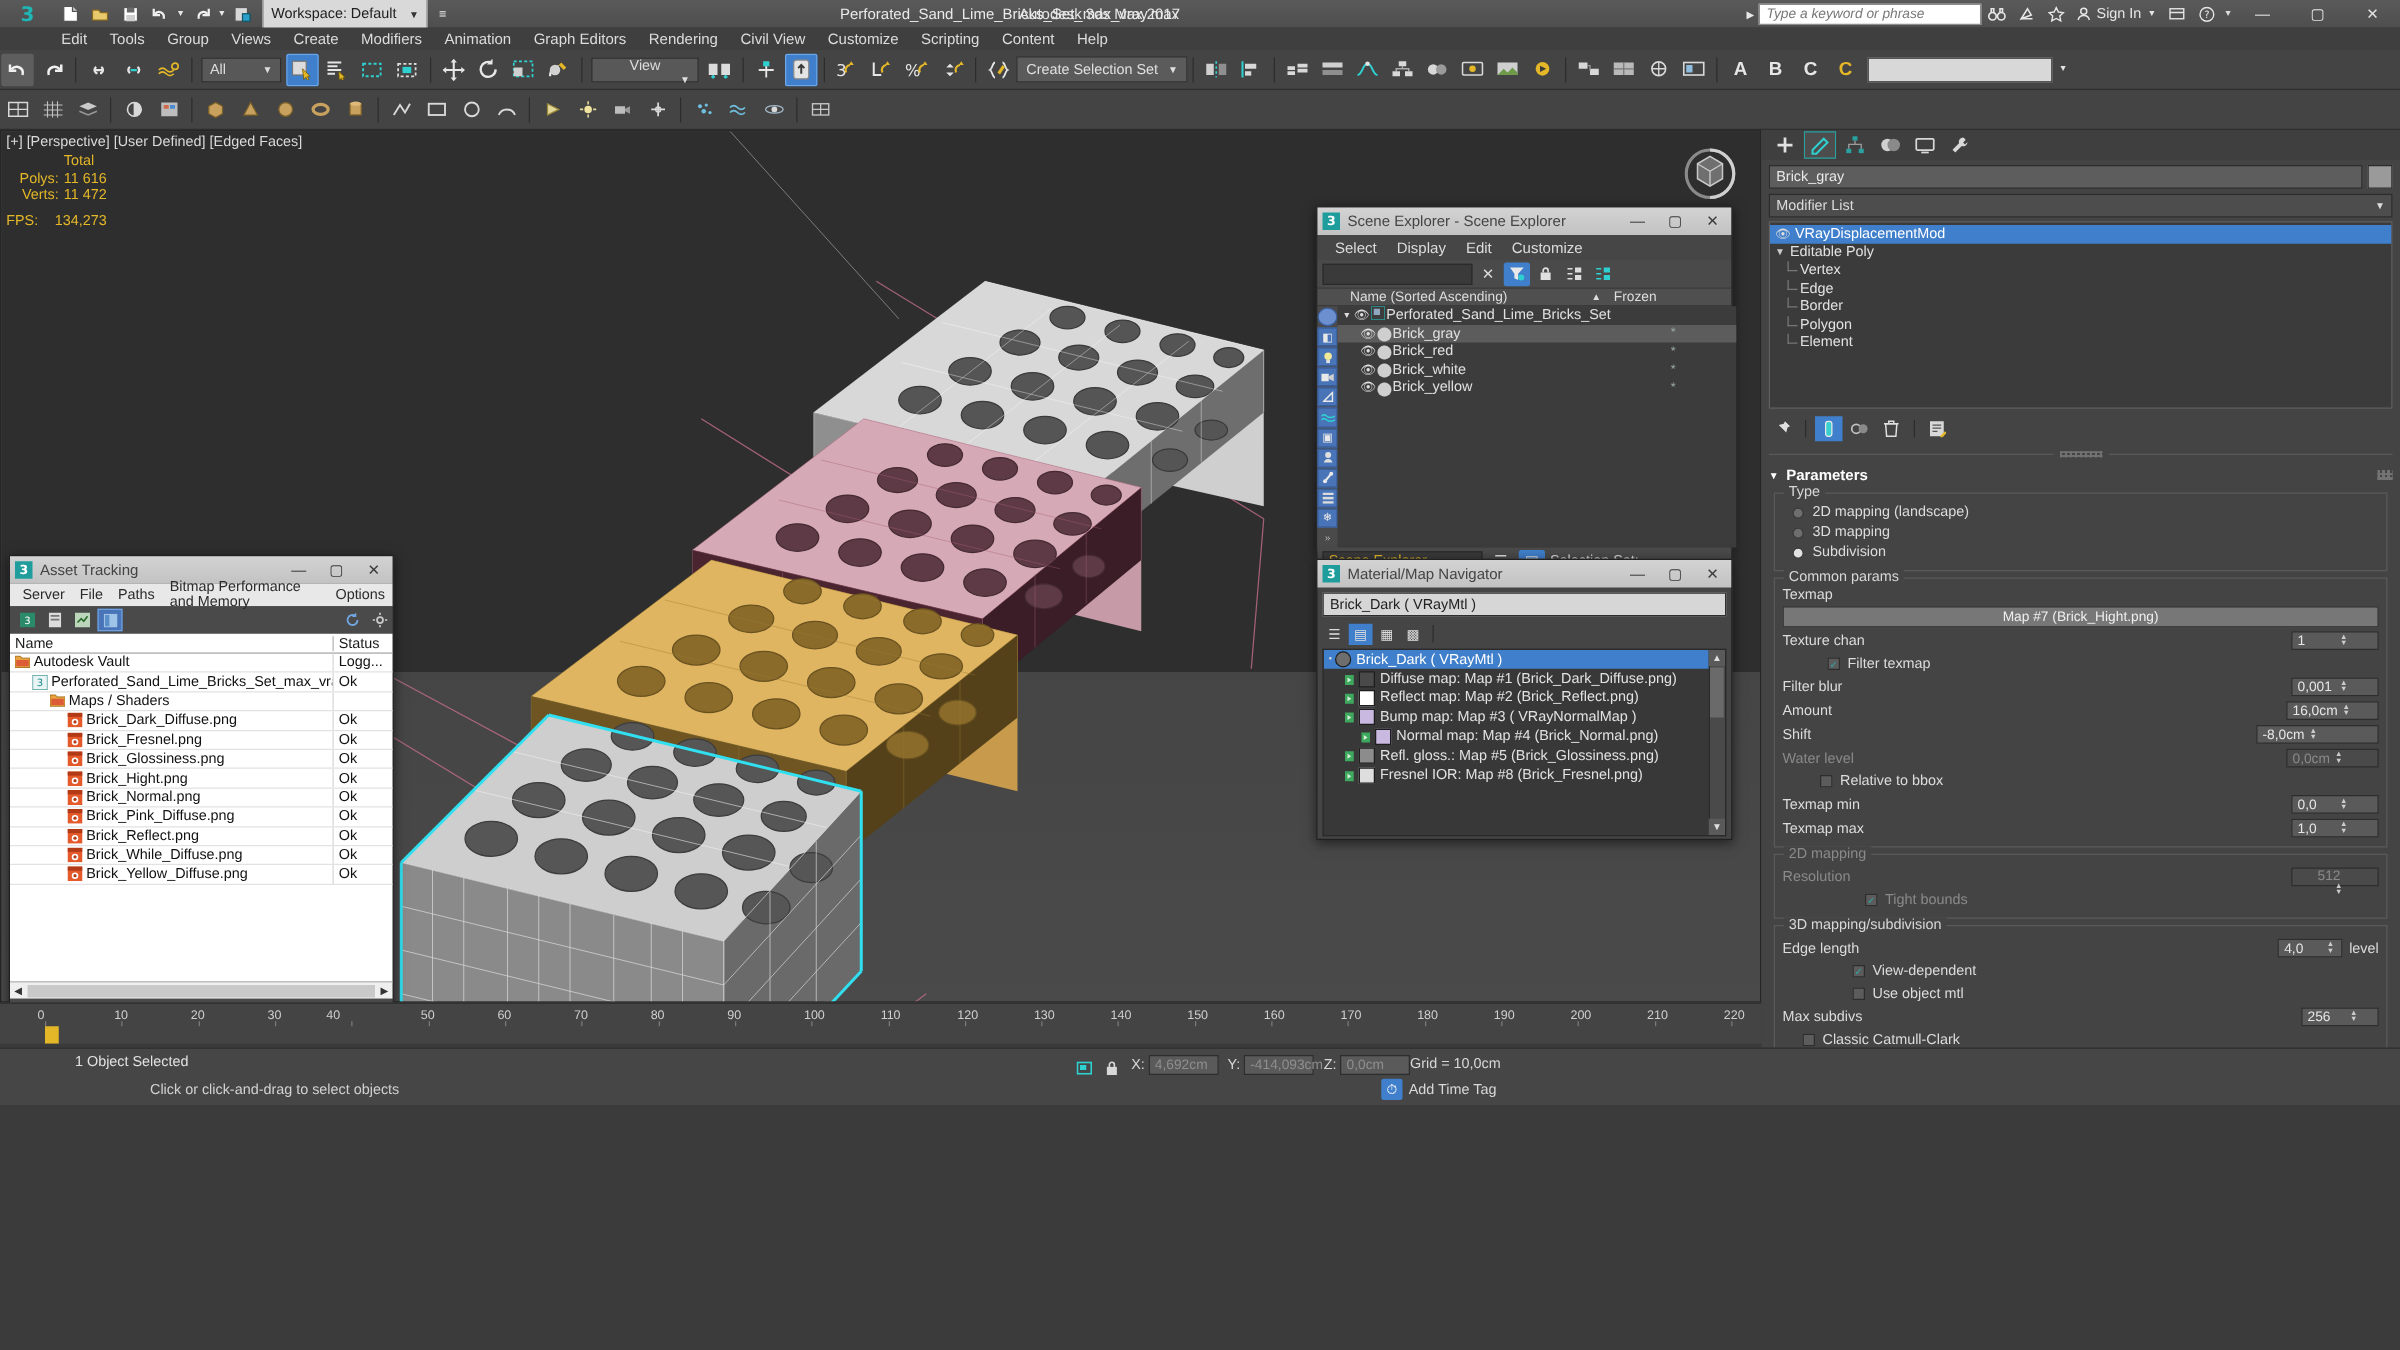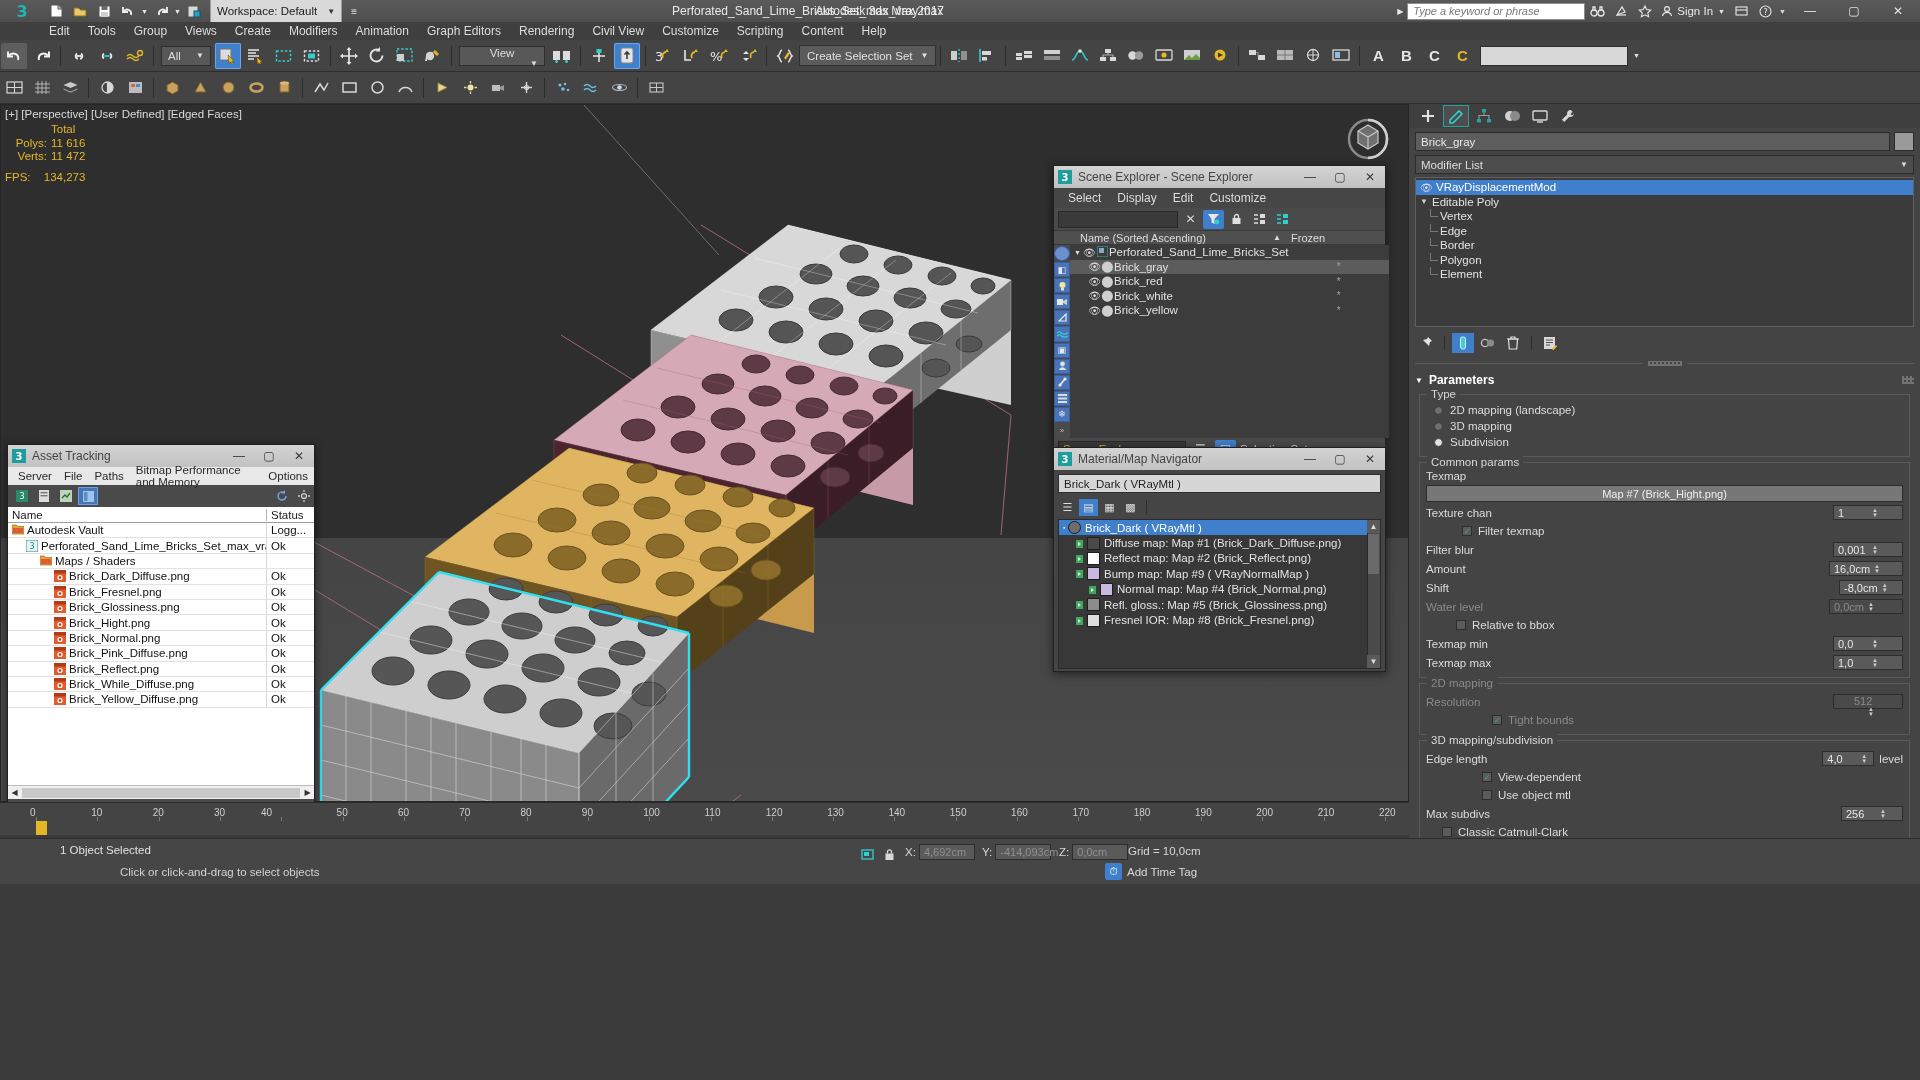--- a/index.html
+++ b/index.html
@@ -390,21 +390,21 @@
         </svg>
       </div>
     <div class="tbtn">
       <svg width="18" height="14" viewBox="0 0 18 14">
           <path d="M1 10c2-2 4-2 6 0s4 2 6 0" stroke="#e3b728" stroke-width="1.4" fill="none"></path>
           <path d="M1 7c2-2 4-2 6 0s4 2 6 0" stroke="#e3b728" stroke-width="1.4" fill="none"></path>
           <circle cx="14" cy="4" r="2.5" fill="none" stroke="#e3b728" stroke-width="1.4"></circle>
         </svg>
       </div>
     <div class="sep"></div>
-    <div class="combo" style="width:50px;">
+    <div class="combo" style="width:64px;">
       <span>All</span>
       <span class="car">▼</span>
     </div>
     <div class="tbtn on">
       <svg width="18" height="16" viewBox="0 0 18 16">
           <rect x="1" y="1" width="11" height="11" fill="#dcdcdc" stroke="#777"></rect>
           <path d="M9 7l6 6-2 .3 1.2 2.3-1.3.6-1.2-2.4L10 15.6z" fill="#e3b728" stroke="#6a5200" stroke-width=".6"></path>
         </svg>
       </div>
     <div class="tbtn">
@@ -1150,21 +1150,21 @@
             <span class="sw" style="background:#ffffff"></span>
             <span>Reflect map: Map #2 (Brick_Reflect.png)</span>
           </div>
           <div class="mn-row">
             <span style="display:inline-block;width:13px"></span>
             <span class="gico"><svg width="9" height="11" viewBox="0 0 9 11">
                 <rect x="0" y="2" width="7" height="8" fill="#3fa85f"></rect>
                 <path d="M2 4l3 2-3 2z" fill="#d8f0d8"></path>
               </svg></span>
             <span class="sw" style="background:#c9b8e0"></span>
-            <span>Bump map: Map #9  ( VRayNormalMap )</span>
+            <span>Bump map: Map #3  ( VRayNormalMap )</span>
           </div>
           <div class="mn-row">
             <span style="display:inline-block;width:26px"></span>
             <span class="gico"><svg width="9" height="11" viewBox="0 0 9 11">
                 <rect x="0" y="2" width="7" height="8" fill="#3fa85f"></rect>
                 <path d="M2 4l3 2-3 2z" fill="#d8f0d8"></path>
               </svg></span>
             <span class="sw" style="background:#c9b8e0"></span>
             <span>Normal map: Map #4 (Brick_Normal.png)</span>
           </div>
@@ -1577,21 +1577,21 @@
             <span class="v">16,0cm</span>
             <span class="ar">
                 <span>▲</span>
                 <span>▼</span>
               </span>
           </span>
         </div>
         <div class="prow">
           <span class="lb">Shift</span>
           <span class="sp"></span>
-          <span class="spin" style="width:64px;">
+          <span class="spin" style="width:98px;">
             <span class="v">-8,0cm</span>
             <span class="ar">
                 <span>▲</span>
                 <span>▼</span>
               </span>
           </span>
         </div>
         <div class="prow">
           <span class="lb dis">Water level</span>
           <span class="sp"></span>

